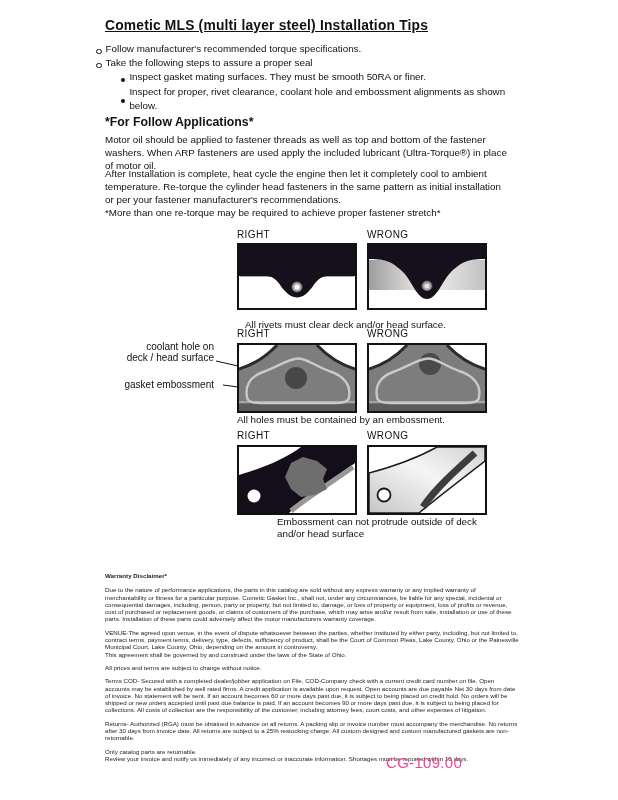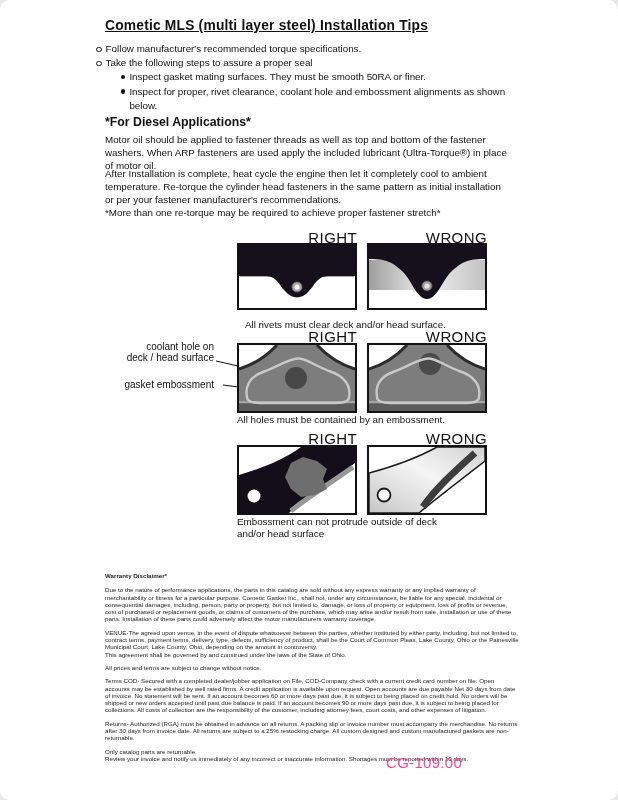--- a/index.html
+++ b/index.html
@@ -1,33 +1,33 @@
 <!DOCTYPE html>
 <html><head>
 <meta charset="utf-8">
 <style>
   html,body{margin:0;padding:0;background:#e8e8e8;}
   #canvas{position:relative;width:618px;height:800px;background:#ffffff;margin:0 auto;
-          font-family:"Liberation Sans",sans-serif;color:#111;overflow:hidden;border-radius:10px;}
+          font-family:"Liberation Sans",sans-serif;color:#111;overflow:hidden;}
 
   
   .title{position:absolute;top:18px;left:105px;font-size:13.8px;font-weight:bold;
          text-decoration:underline;letter-spacing:.2px;}
   .tips{position:absolute;top:42px;left:96px;width:424px;font-size:9.8px;line-height:14.2px;}
-  .tip{display:flex;}
+  .tip{display:flex;align-items:center;}
   .tip .mark{flex:0 0 auto;margin:4.5px 4px 0 0;}
   .circ{width:3.6px;height:3.6px;border:1px solid #111;border-radius:50%;}
   .dot{width:4.4px;height:4.4px;background:#111;border-radius:50%;}
   .tip.sub{margin-left:25px;}
   .diesel-head{position:absolute;top:115px;left:105px;font-size:12.3px;font-weight:bold;}
   .bodypara{position:absolute;left:105px;width:406px;font-size:9.8px;line-height:13.2px;}
   #para1{top:133px;} #para2{top:167px;} #para3{top:206px;}
 
   
-  .fig-label{position:absolute;width:120px;text-align:right;font-size:15px;letter-spacing:.4px;}
+  .fig-label{position:absolute;width:120px;text-align:left;font-size:10px;letter-spacing:.4px;}
   .fig-box{position:absolute;width:120px;border:2px solid #121212;box-sizing:border-box;background:#fff;}
   .fig-box svg{display:block;width:100%;height:100%;}
   .fig-cap{position:absolute;left:237px;font-size:9.8px;line-height:11.8px;}
   .ann{position:absolute;font-size:10px;line-height:11px;text-align:right;}
   #ann-lines{position:absolute;left:150px;top:340px;width:172px;height:62px;pointer-events:none;}
 
   
   .legal{position:absolute;top:572px;left:105px;width:414px;font-size:6.2px;line-height:7.3px;color:#222;}
   .legal .lh{font-weight:bold;margin:0 0 7px 0;}
   .legal p{margin:0 0 6px 0;}
@@ -55,21 +55,21 @@
     <div class="tip sub">
       <span class="mark dot"></span>
       <span>Inspect gasket mating surfaces.  They must be smooth 50RA or finer.</span>
     </div>
     <div class="tip sub">
       <span class="mark dot"></span>
       <span>Inspect for proper, rivet clearance, coolant hole and embossment alignments as shown below.</span>
     </div>
   </div>
 
-  <div class="diesel-head">*For Diesel Applications*</div>
+  <div class="diesel-head">*For Follow Applications*</div>
   <div id="para1" class="bodypara">Motor oil should be applied to fastener threads as well as top and bottom of the fastener washers. When ARP fasteners are used apply the included lubricant (Ultra-Torque®) in place of motor oil.</div>
   <div id="para2" class="bodypara">After Installation is complete, heat cycle the engine then let it completely cool to ambient temperature. Re-torque the cylinder head fasteners in the same pattern as initial installation or per your fastener manufacturer's recommendations.</div>
   <div id="para3" class="bodypara">*More than one re-torque may be required to achieve proper fastener stretch*</div>
 
   <div class="fig-label" style="top:229px;left:237px;">RIGHT</div>
   <div class="fig-label" style="top:229px;left:367px;">WRONG</div>
 
   <div class="fig-box" style="top:243px;left:237px;height:67px;">
     <svg viewBox="0 0 116 63" preserveAspectRatio="none">
       <rect x="0" y="0" width="116" height="63" fill="#ffffff"></rect>
@@ -168,21 +168,21 @@
             <stop offset="1" stop-color="#d2d2d2"></stop>
         </linearGradient>
       </defs>
       <rect x="0" y="0" width="116" height="66" fill="#ffffff"></rect>
       <path d="M0,26 C26,19 50,10 68,0 L116,0 L116,14 C90,34 64,54 50,66 L0,66 Z" fill="url(#g3w)" stroke="#1a1a1a" stroke-width="1.5"></path>
       <path d="M106,6 C86,24 66,42 54,60" stroke="#3d3d3d" stroke-width="7" fill="none"></path>
       <circle cx="15" cy="48" r="6.5" fill="#ffffff" stroke="#1a1a1a" stroke-width="1.8"></circle>
     </svg>
   </div>
 
-  <div class="fig-cap" style="top:516px;width:240px;">
+  <div class="fig-cap" style="top:516px;width:240px;margin-left:40px;">
     <div>Embossment can not protrude outside of deck</div>
     <div>and/or head surface</div>
   </div>
 
   <div class="legal">
     <p class="lh">Warranty Disclaimer*</p>
     <p>Due to the nature of performance applications, the parts in this catalog are sold without any express warranty or any implied warranty of merchantability or fitness for a particular purpose.  Cometic Gasket Inc., shall not, under any circumstances, be liable for any special, incidental or consequential damages, including, person, party or property, but not limited to, damage, or loss of property or equipment, loss of profits or revenue, cost of purchased or replacement goods, or claims of customers of the purchase, which may arise and/or result from sale, installation or use of these parts.  Installation of these parts could adversely affect the motor manufacturers warranty coverage.</p>
     <p class="tight">VENUE-The agreed upon venue, in the event of dispute whatsoever between the parties, whether instituted by either party, including, but not limited to, contract terms, payment terms, delivery, type, defects, sufficiency of product, shall be the Court of Common Pleas, Lake County, Ohio or the Painesville Municipal Court, Lake County, Ohio, depending on the amount in controversy.</p>
     <p class="tight-last">This agreement shall be governed by and construed under the laws of the State of Ohio.</p>
     <p>All prices and terms are subject to change without notice.</p>

